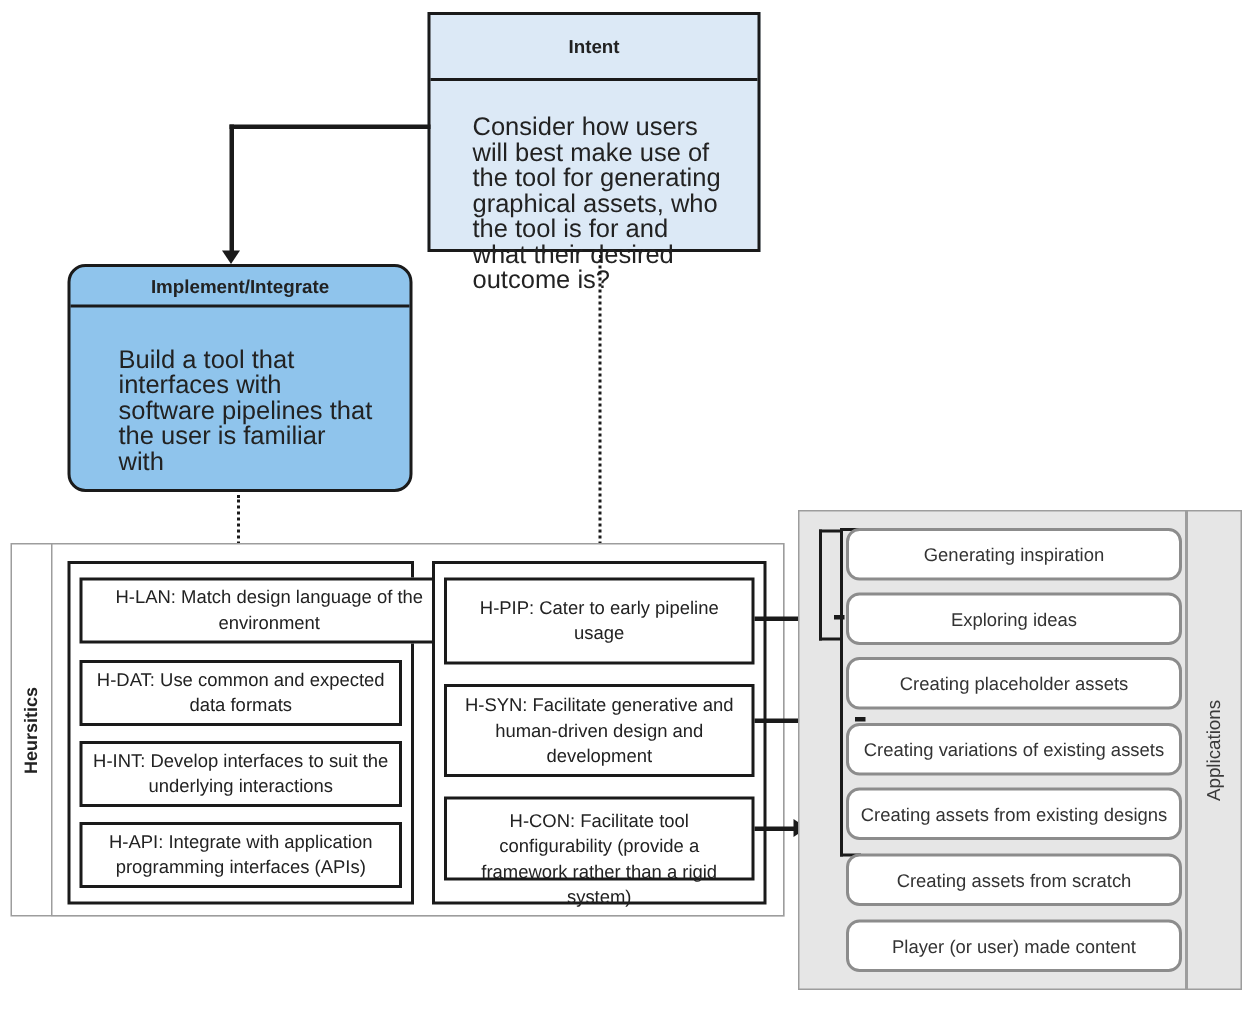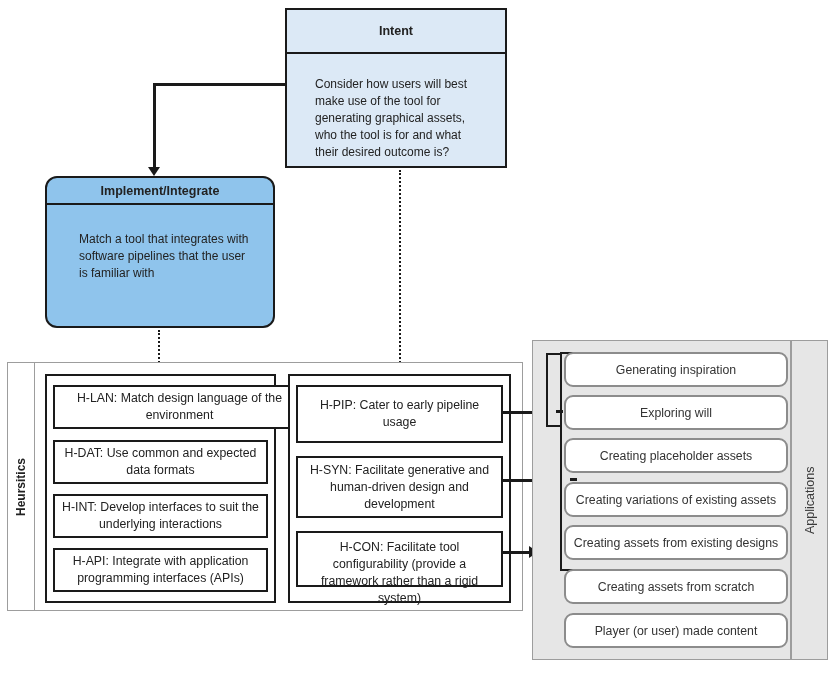--- a/index.html
+++ b/index.html
@@ -15,21 +15,21 @@
 
   
   .card{border:2.5px solid #1a1a1a;box-sizing:border-box;}
   .card-title{
     border-bottom:2.5px solid #1a1a1a;
     font-weight:bold;font-size:12.5px;text-align:center;
     display:flex;align-items:center;justify-content:center;
     box-sizing:border-box;
   }
   .card-body{
-    font-size:12px;line-height:17px;box-sizing:border-box;
+    font-size:17px;line-height:17px;box-sizing:border-box;
     padding:22px 22px 0 28px;
   }
 
   
   .grey-frame{border:1.5px solid #9d9d9d;background:#ffffff;box-sizing:border-box;}
   .grey-fill{border:1.5px solid #9d9d9d;background:#e6e6e6;box-sizing:border-box;}
 
   
   .group-box{border:2.5px solid #1a1a1a;background:#ffffff;box-sizing:border-box;}
 
@@ -98,21 +98,21 @@
     <div class="card-title" style="height:44px;">Intent</div>
     <div class="card-body" style="height:126px;">Consider how users will best make use of the tool for generating graphical assets, who the tool is for and what  their desired outcome is?</div>
   </div>
 
   <div class="seg hseg" style="left:153px;top:83px;width:134px;"></div>
   <div class="seg vseg" style="left:153px;top:83px;height:86px;"></div>
   <div class="arrow-down" style="left:148px;top:167px;"></div>
 
   <div class="node card" style="left:45px;top:176px;width:230px;height:152px;background:#8fc4ec;border-radius:12px;">
     <div class="card-title" style="height:27px;">Implement/Integrate</div>
-    <div class="card-body" style="height:122px;padding-top:26px;padding-left:32px;padding-right:24px;">Match a tool that integrates with software pipelines that the user is familiar with</div>
+    <div class="card-body" style="height:122px;padding-top:26px;padding-left:32px;padding-right:24px;">Build a tool that interfaces with software pipelines that the user is familiar with</div>
   </div>
 
   <div class="dotted-v" style="left:158px;top:330px;height:44px;"></div>
   <div class="arrow-down" style="left:153px;top:370px;"></div>
 
   <div class="dotted-v" style="left:399px;top:170px;height:204px;"></div>
   <div class="arrow-down" style="left:394px;top:370px;"></div>
 
   <div class="node grey-frame" style="left:7px;top:362px;width:516px;height:249px;"></div>
   <div class="node grey-frame" style="left:34px;top:362px;width:489px;height:249px;"></div>
@@ -145,20 +145,20 @@
   <div class="node" style="left:790px;top:340px;width:1.5px;height:320px;background:#9d9d9d;"></div>
 
   <div class="vlabel plain" style="left:791px;top:340px;width:37px;height:320px;">Applications</div>
 
   <div class="bracket" style="left:546px;top:353px;width:14px;height:74px;"></div>
   <div class="bracket" style="left:560px;top:352px;width:14px;height:219px;"></div>
   <div class="bracket-nub" style="left:556px;top:410px;"></div>
   <div class="bracket-nub" style="left:570px;top:478px;"></div>
 
   <div class="app-item" style="left:564px;top:352px;width:224px;height:35px;">Generating inspiration</div>
-  <div class="app-item" style="left:564px;top:395px;width:224px;height:35px;">Exploring will</div>
+  <div class="app-item" style="left:564px;top:395px;width:224px;height:35px;">Exploring ideas</div>
   <div class="app-item" style="left:564px;top:438px;width:224px;height:35px;">Creating placeholder assets</div>
   <div class="app-item" style="left:564px;top:482px;width:224px;height:35px;">Creating variations of existing assets</div>
   <div class="app-item" style="left:564px;top:525px;width:224px;height:35px;">Creating assets from existing designs</div>
   <div class="app-item" style="left:564px;top:569px;width:224px;height:35px;">Creating assets from scratch</div>
   <div class="app-item" style="left:564px;top:613px;width:224px;height:35px;">Player (or user) made content</div>
 
 </div>
 
 </body></html>

